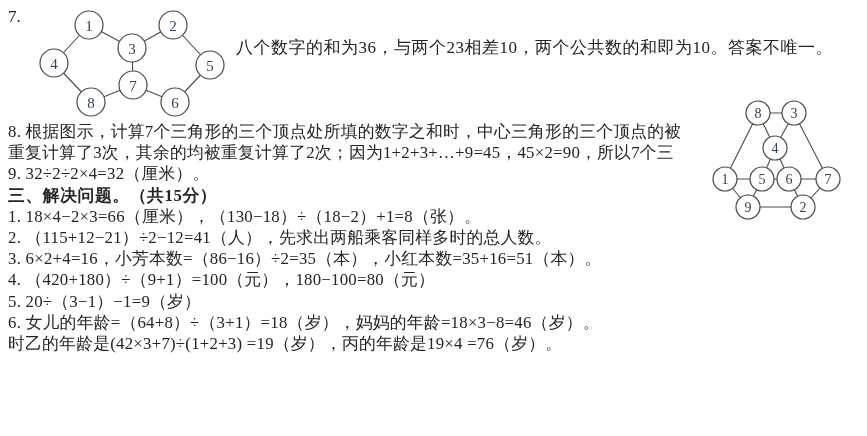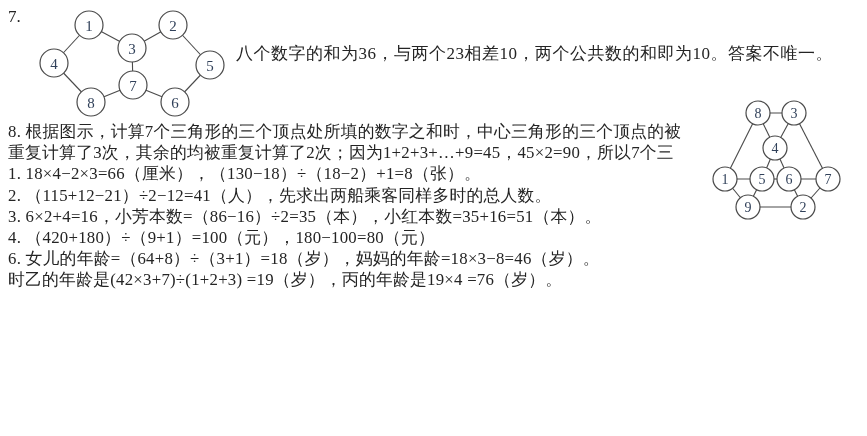--- a/index.html
+++ b/index.html
@@ -2,21 +2,21 @@
 <html><head>
 <meta charset="utf-8">
 <style>
   html,body { margin:0; padding:0; background:#ffffff; }
   .page {
     position:relative; width:867px; height:436px; background:#ffffff;
     font-family:"Liberation Serif","DejaVu Serif",serif;
     color:#242424; overflow:hidden;
   }
   .q7num { position:absolute; left:8px; top:7px; font-size:17px; }
-  .q7note { position:absolute; left:236px; top:42px; font-size:17px;
+  .q7note { position:absolute; left:236px; top:36px; font-size:17px;
             letter-spacing:0.5px; white-space:nowrap; }
   .flow { position:absolute; left:8px; top:121px; width:860px; }
   .line { white-space:nowrap; height:21.2px; line-height:21.2px;
           font-size:16.8px; letter-spacing:0.25px; }
   .heading { font-weight:bold; letter-spacing:0.6px; }
   svg.diagram { position:absolute; overflow:visible; }
   #diagram-left  { left:30px;  top:4px;  }
   #diagram-right { left:703px; top:99px; }
 </style>
 </head>
@@ -122,21 +122,24 @@
       </g>
       <g>
         <circle cx="100" cy="108" r="12" fill="#ffffff" stroke="#4a4a4a" stroke-width="1.2"></circle>
         <text x="100" y="108.5" text-anchor="middle" dominant-baseline="central" font-size="14" fill="#31415a" font-family="&quot;Liberation Serif&quot;,&quot;DejaVu Serif&quot;,serif">2</text>
       </g>
     </svg>
 
   <div class="flow">
     <div class="line">8.  根据图示，计算7个三角形的三个顶点处所填的数字之和时，中心三角形的三个顶点的被</div>
     <div class="line">重复计算了3次，其余的均被重复计算了2次；因为1+2+3+…+9=45，45×2=90，所以7个三</div>
+    <div class="line">9. 32÷2÷2×4=32（厘米）。</div>
+    <div class="line heading">三、解决问题。（共15分）</div>
     <div class="line">1. 18×4−2×3=66（厘米），（130−18）÷（18−2）+1=8（张）。</div>
     <div class="line">2. （115+12−21）÷2−12=41（人），先求出两船乘客同样多时的总人数。</div>
     <div class="line">3. 6×2+4=16，小芳本数=（86−16）÷2=35（本），小红本数=35+16=51（本）。</div>
     <div class="line">4. （420+180）÷（9+1）=100（元），180−100=80（元）</div>
+    <div class="line">5. 20÷（3−1）−1=9（岁）</div>
     <div class="line">6. 女儿的年龄=（64+8）÷（3+1）=18（岁），妈妈的年龄=18×3−8=46（岁）。</div>
     <div class="line">时乙的年龄是(42×3+7)÷(1+2+3) =19（岁），丙的年龄是19×4 =76（岁）。</div>
   </div>
 
 </div>
 
 </body></html>

